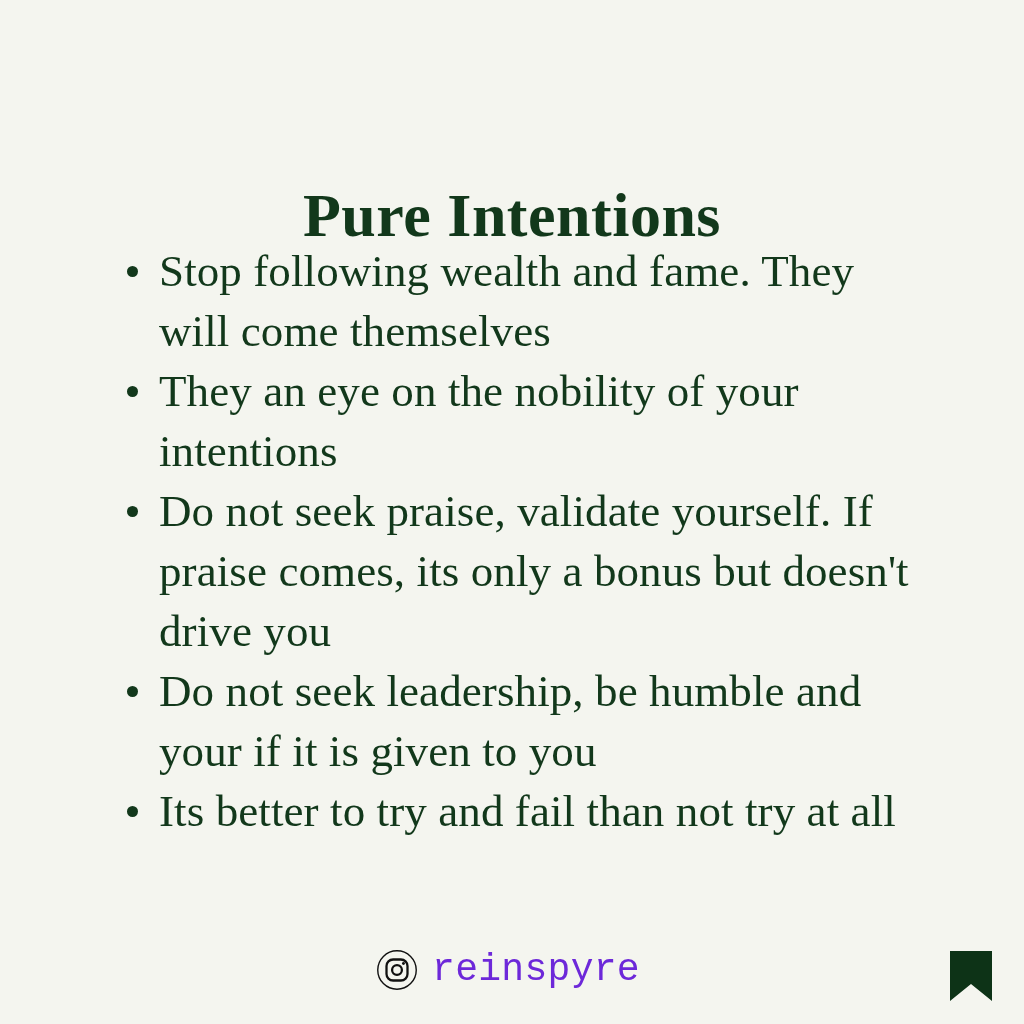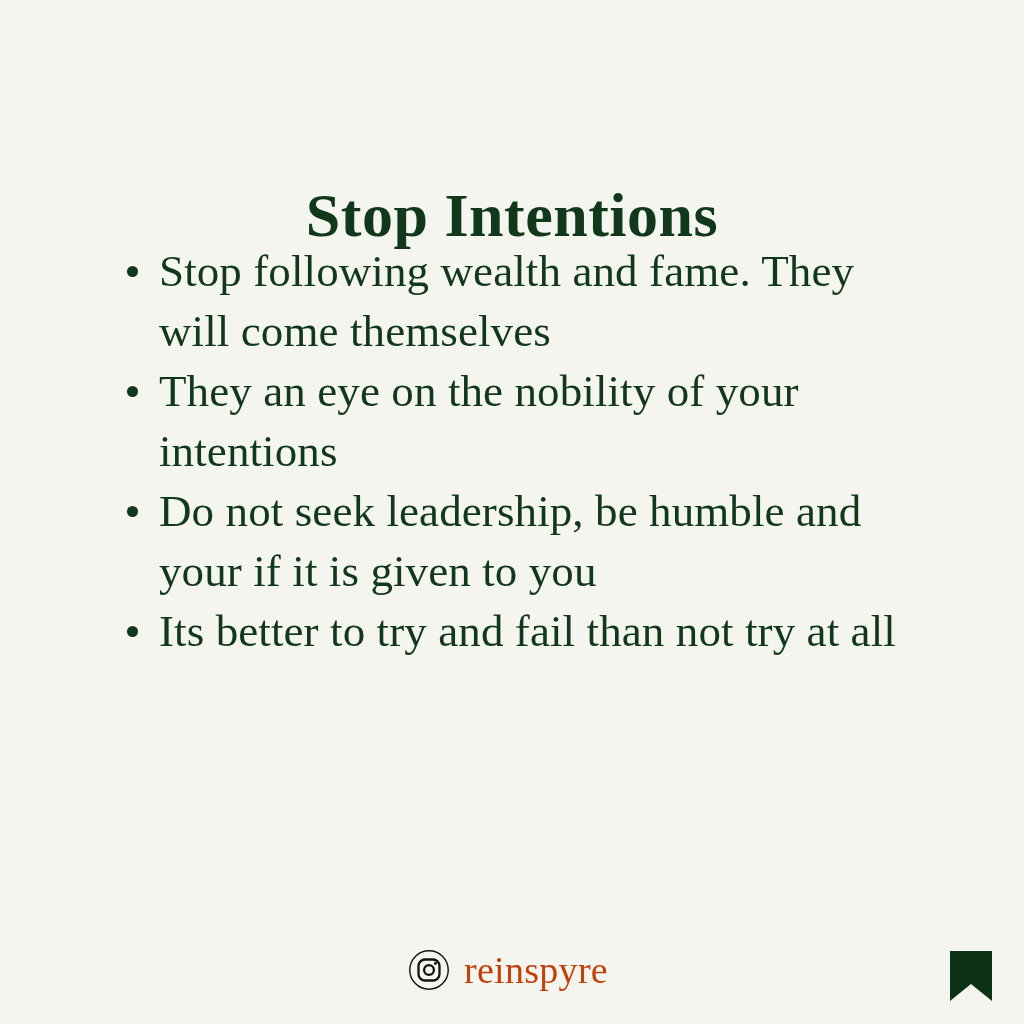--- a/index.html
+++ b/index.html
@@ -87,51 +87,55 @@
   }
 
   #instagram-icon {
     display: block;
     width: 42px;
     height: 42px;
     flex: 0 0 auto;
   }
 
   #handle-text {
-    font-family: Liberation Serif, serif;
+    font-family: Liberation Mono, monospace;
     font-size: 38px;
     line-height: 42px;
-    color: #c2410c;
+    color: #6d28d9;
     letter-spacing: 0.3px;
   }
 
   
   #bookmark-icon {
     position: absolute;
     left: 950px;
     top: 951px;
     width: 42px;
     height: 50px;
   }
 </style>
 </head>
 <body>
 
 <div id="card">
 
-  <h1 id="title">Stop Intentions</h1>
+  <h1 id="title">Pure Intentions</h1>
 
   <ul id="bullet-list">
     <li class="bullet-item">
       <span class="bullet-dot"></span>
       <span class="bullet-text">Stop following wealth and fame. They will come themselves</span>
     </li>
     <li class="bullet-item">
       <span class="bullet-dot"></span>
       <span class="bullet-text">They an eye on the nobility of your intentions</span>
+    </li>
+    <li class="bullet-item">
+      <span class="bullet-dot"></span>
+      <span class="bullet-text">Do not seek praise, validate yourself. If praise comes, its only a bonus but doesn't drive you</span>
     </li>
     <li class="bullet-item">
       <span class="bullet-dot"></span>
       <span class="bullet-text">Do not seek leadership, be humble and your if it is given to you</span>
     </li>
     <li class="bullet-item">
       <span class="bullet-dot"></span>
       <span class="bullet-text">Its better to try and fail than not try at all</span>
     </li>
   </ul>

